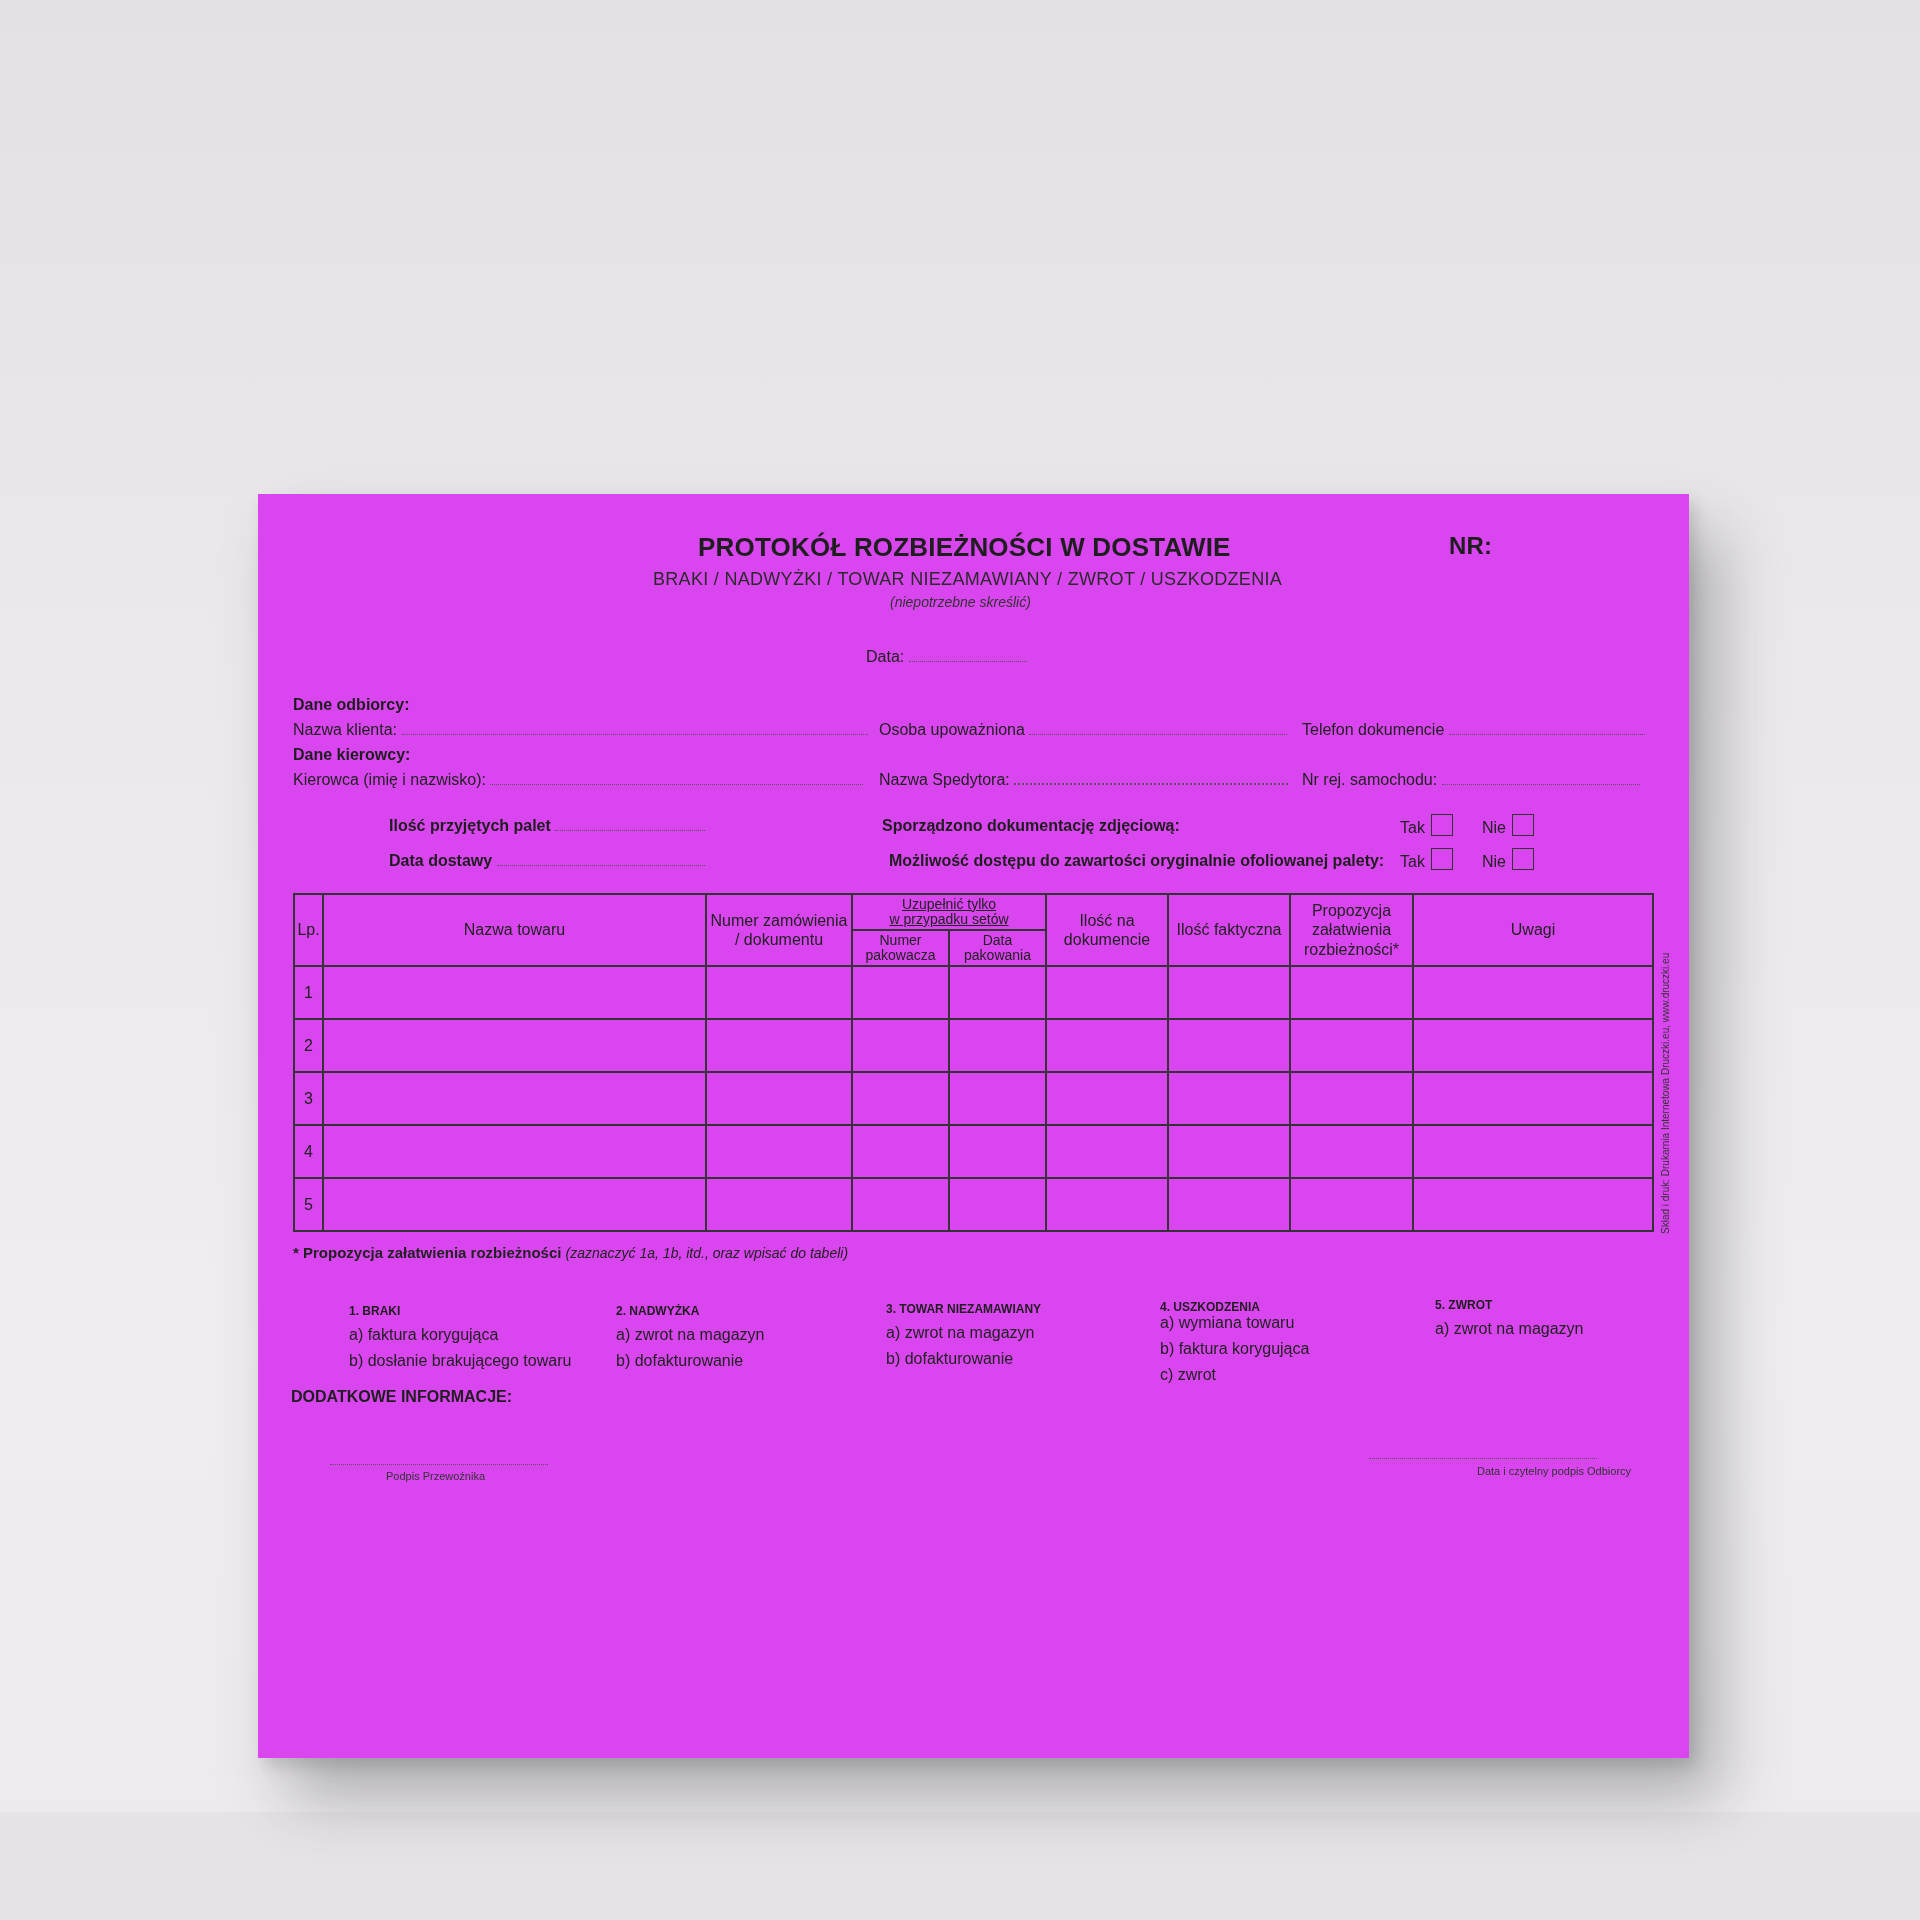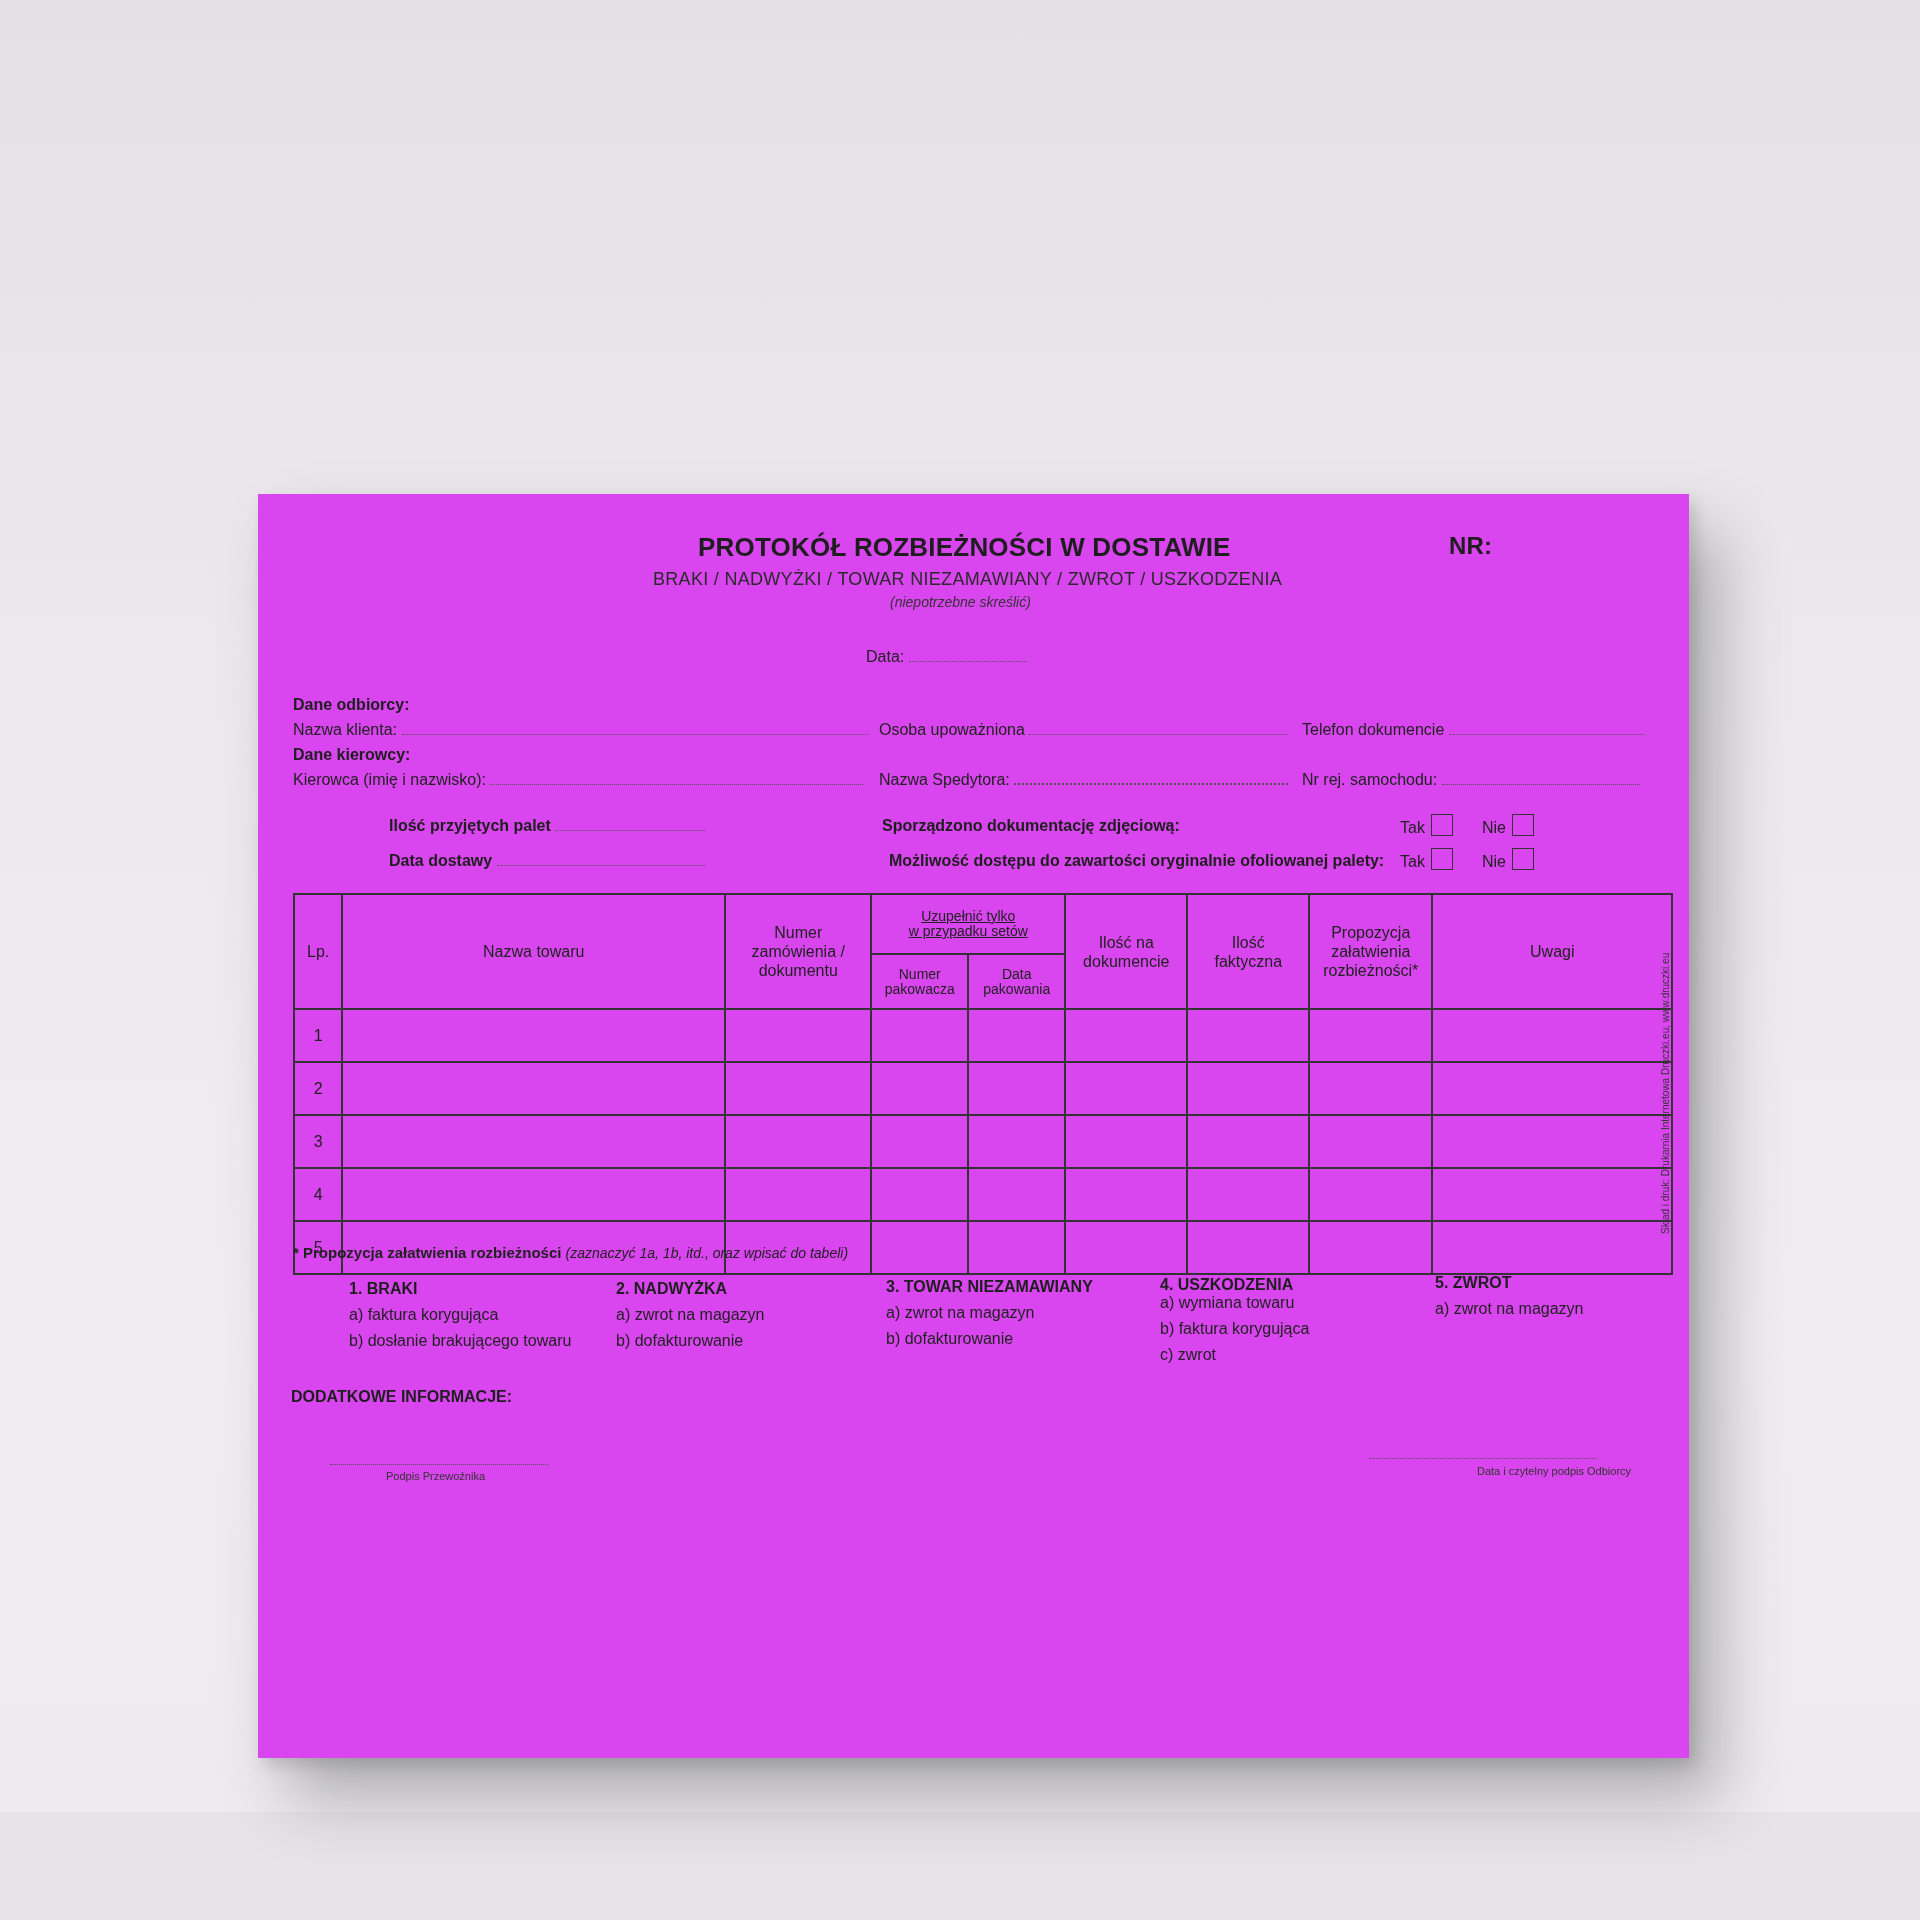--- a/index.html
+++ b/index.html
@@ -20,30 +20,30 @@
   .subtitle { font-size: 18px; color: #2a2a2a; letter-spacing: 0.3px; }
   .italic-note { font-size: 14px; font-style: italic; color: #333; }
   .lbl { font-size: 16px; color: #222; }
   .lbl-b { font-size: 16px; font-weight: bold; color: #1e1e1e; }
   .dots { display: inline-block; border-bottom: 1.5px dotted #555; height: 12px; vertical-align: baseline; }
   .chk { display: inline-block; width: 20px; height: 20px; border: 1.6px solid #333; vertical-align: -3px; margin-left: 6px; }
   table.grid {
     position: absolute; left: 35px; top: 399px; border-collapse: collapse; table-layout: fixed;
     font-size: 16px; color: #222;
   }
-  table.grid td, table.grid th { border: 2px solid #333; padding: 12px; text-align: center; font-weight: normal; line-height: 1.2; }
+  table.grid td, table.grid th { border: 2px solid #333; padding: 0; text-align: center; font-weight: normal; line-height: 1.2; }
   table.grid th.sub { font-size: 14px; line-height: 1.05; }
   table.grid th.sets { font-size: 14px; line-height: 1.1; height: 34px; }
   table.grid th.sets span { text-decoration: underline; }
   table.grid td.lp { font-size: 16px; }
   .sidenote {
     position: absolute; left: 1402px; top: 740px; font-size: 10px; color: #333;
     transform: rotate(-90deg); transform-origin: left top; white-space: nowrap;
   }
-  .opt-h { font-size: 16px; font-weight: bold; color: #1e1e1e; }
+  .opt-h { font-size: 12px; font-weight: bold; color: #1e1e1e; margin-top: 24px; }
   .opt-i { font-size: 16px; color: #222; }
   .sig-line { border-top: 1.5px dotted #555; }
   .sig-lbl { font-size: 11px; color: #333; }
 </style>
 </head>
 <body>
 
 <div class="floor"></div>
 
 <div class="paper">

